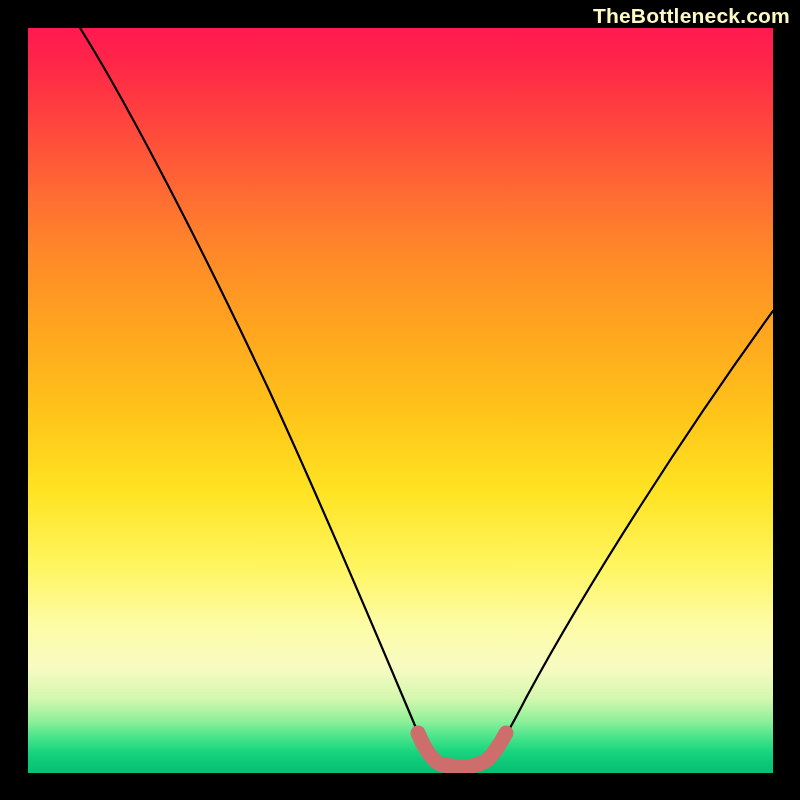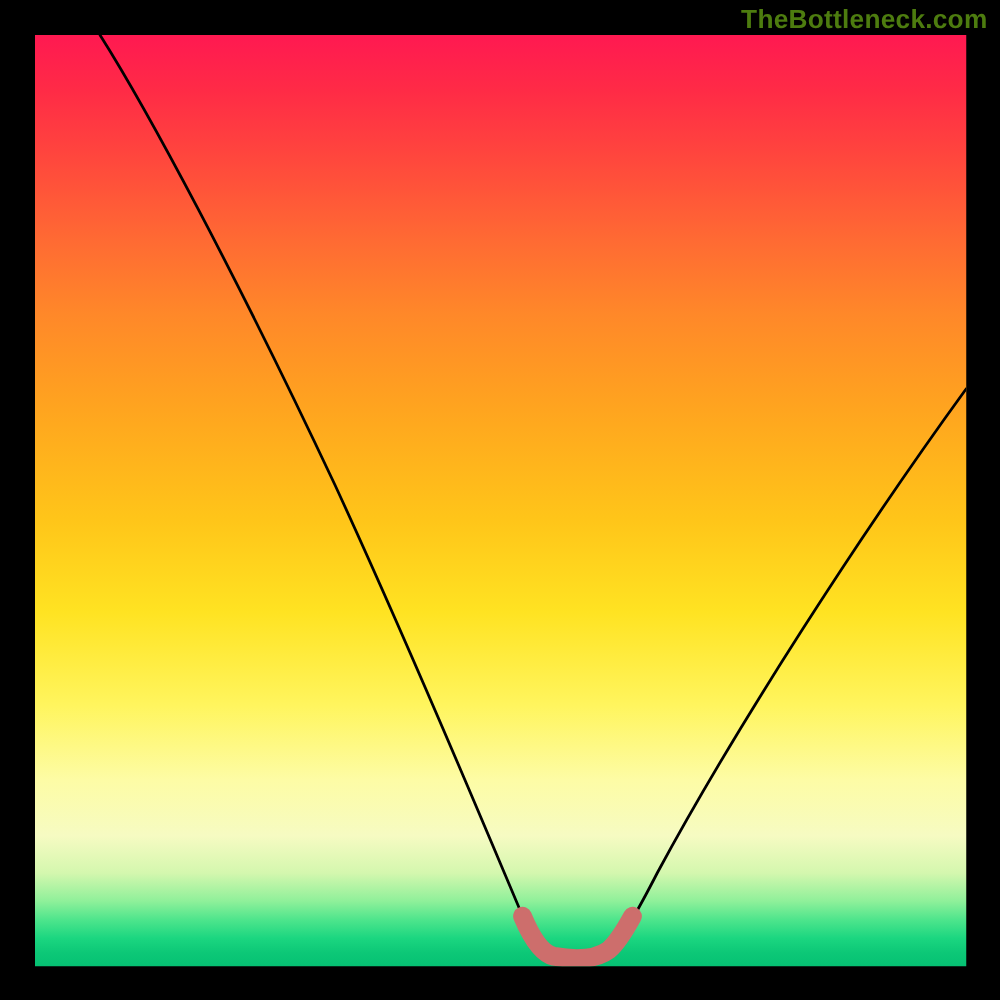--- a/index.html
+++ b/index.html
@@ -43,21 +43,21 @@
       #4ee58c 95%,
       #1bd680 97%,
       #0dc877 98.5%,
       #05c173 100%
     );
   }
   .watermark {
     position: absolute;
     top: 4px;
     right: 10px;
-    color: #4d7c0f;
+    color: #fef9c3;
     font-size: 21px;
     font-weight: 600;
     letter-spacing: 0.2px;
     font-family: Arial, Helvetica, sans-serif;
   }
   svg.curve {
     position: absolute;
     left: 0;
     top: 0;
     width: 745px;

